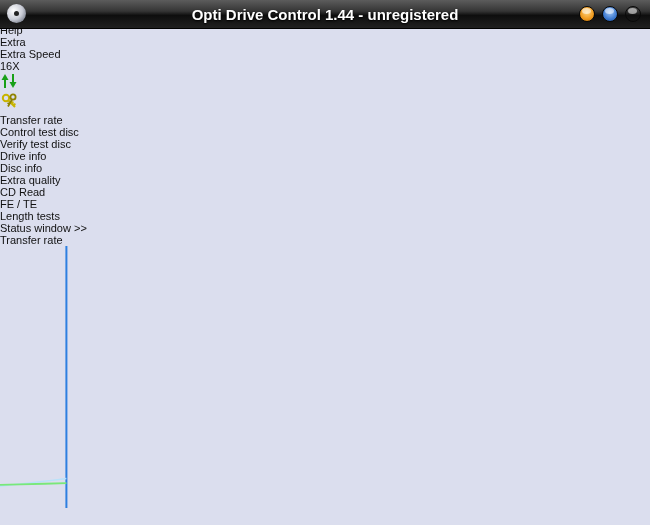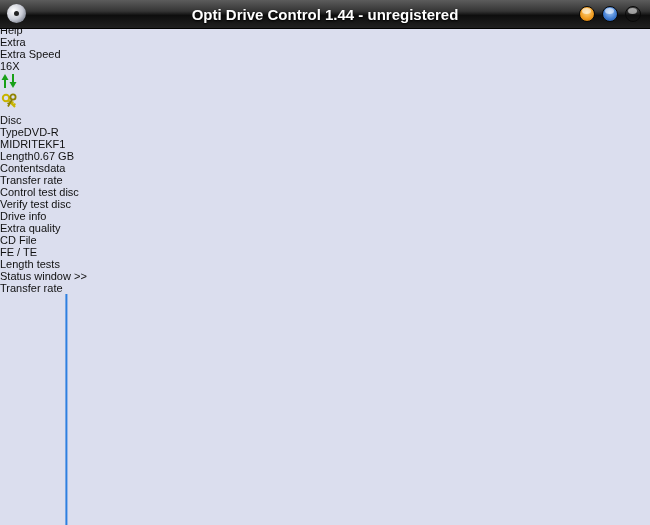--- a/index.html
+++ b/index.html
@@ -151,37 +151,28 @@
         <circle cx="13" cy="5" r="2.6" fill="none" stroke="#8F8200" stroke-width="1.8"></circle>
         <path d="M12 7.5 L8 14.5 M9.5 12 l-2 -1" stroke="#8F8200" stroke-width="1.8" fill="none"></path>
       </svg>
     </div>
     <div class="tb-btn" id="save-btn">
       <span class="floppy"></span>
     </div>
   </div>
 
   <div id="sidebar">
-    <div id="disc-panel">
-      <div id="disc-title">Disc</div>
-      <div class="panel-rule"></div>
-      <div id="disc-rows">
-          <div class="info-row"><span class="info-label">Type</span><span class="info-value">DVD-R</span></div>
-          <div class="info-row"><span class="info-label">MID</span><span class="info-value">RITEKF1</span></div>
-          <div class="info-row"><span class="info-label">Length</span><span class="info-value">0.67 GB</span></div>
-          <div class="info-row"><span class="info-label">Contents</span><span class="info-value">data</span></div>
-        </div>
-    </div>
     <div id="nav">
         <div class="nav-item selected"><span class="disc-icon"></span><span class="nav-label">Transfer rate</span></div>
         <div class="nav-item"><span class="disc-icon"></span><span class="nav-label">Control test disc</span></div>
         <div class="nav-item"><span class="disc-icon"></span><span class="nav-label">Verify test disc</span></div>
         <div class="nav-item"><span class="disc-icon"></span><span class="nav-label">Drive info</span></div>
+        <div class="nav-item"><span class="disc-icon"></span><span class="nav-label">Disc info</span></div>
         <div class="nav-item"><span class="disc-icon"></span><span class="nav-label">Extra quality</span></div>
-        <div class="nav-item"><span class="disc-icon"></span><span class="nav-label">CD File</span></div>
+        <div class="nav-item"><span class="disc-icon"></span><span class="nav-label">CD Read</span></div>
         <div class="nav-item"><span class="disc-icon"></span><span class="nav-label">FE / TE</span></div>
         <div class="nav-item"><span class="disc-icon"></span><span class="nav-label">Length tests</span></div>
       </div>
     <div id="statuswin-btn">Status window &gt;&gt;</div>
   </div>
 
   <div id="main">
     <div id="main-topline"></div>
     <div id="panel-header">
       <span class="header-disc"></span>

